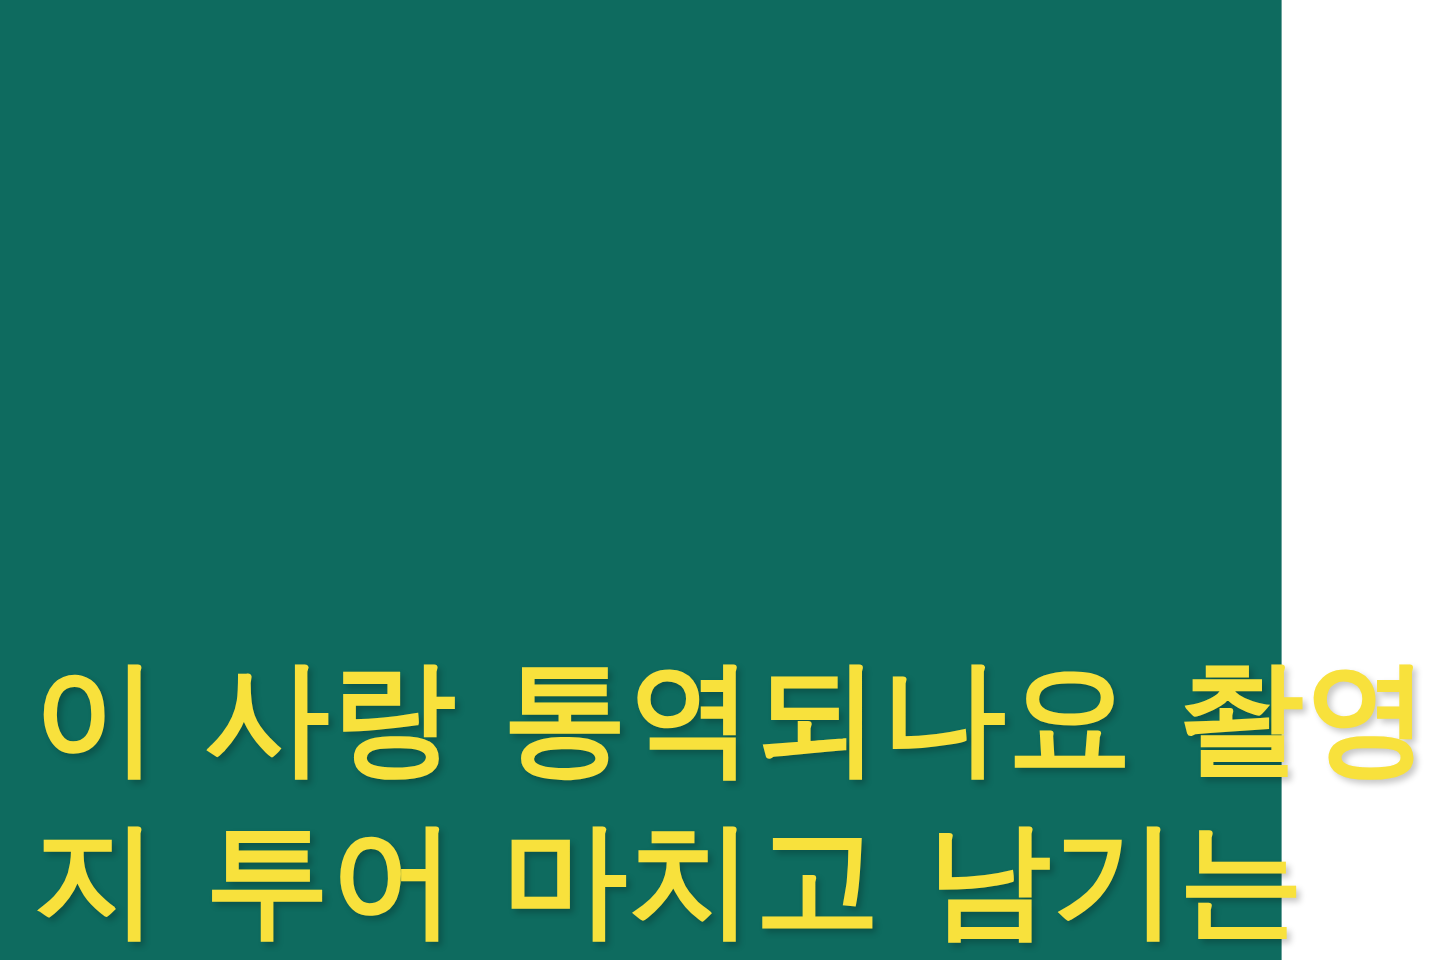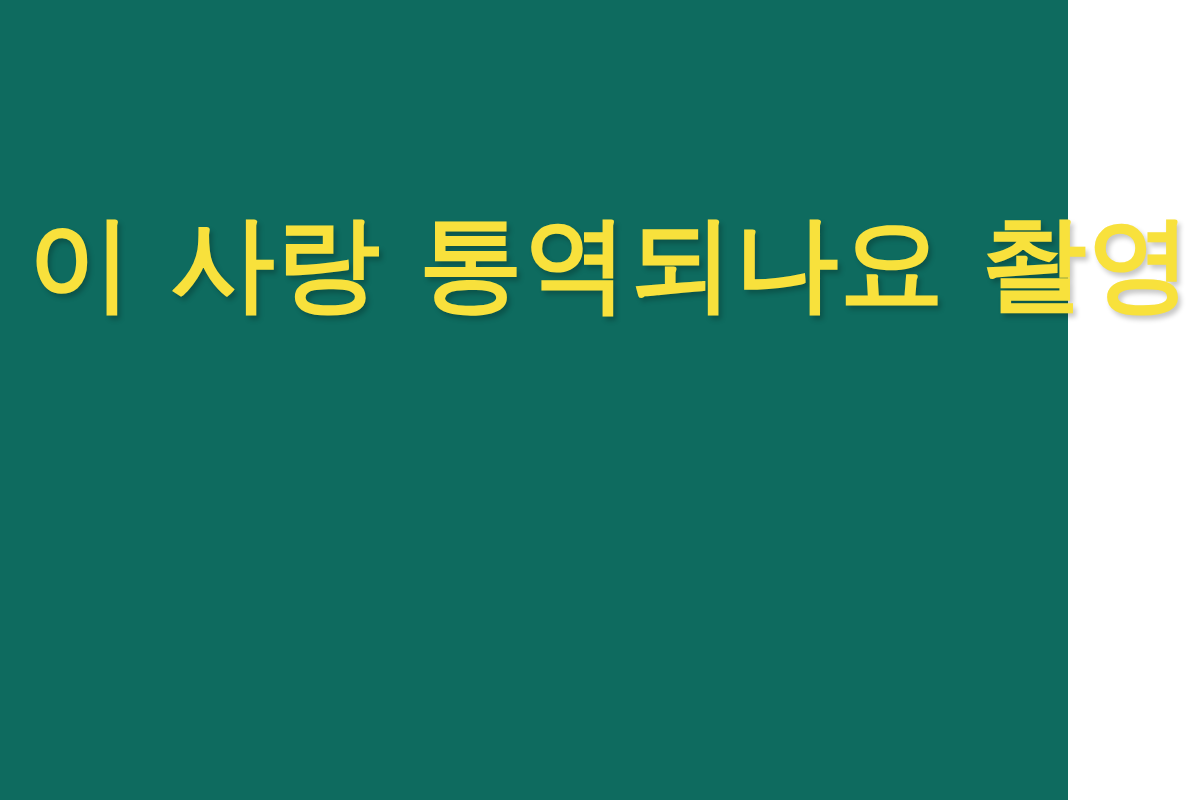--- a/index.html
+++ b/index.html
@@ -15,21 +15,21 @@
   }
 
   #title-card {
     position: relative;
     width: 1068px;
     height: 800px;
     box-sizing: border-box;
     display: flex;
     flex-direction: column;
     align-items: center;
-    justify-content: flex-start;
+    justify-content: flex-end;
     background-color: #0E6B5F; 
   }
 
   #headline {
     margin: 0;
     padding: 0 28px;
     width: 100%;
     box-sizing: border-box;
     margin-top: 196px;
     text-align: center;
@@ -54,15 +54,16 @@
   .headline-line.line-2 { letter-spacing: 0.012em; }
   .headline-line.line-3 { letter-spacing: 0.012em; }
 </style>
 </head>
 <body>
 
 <div id="title-card" style="background-color: rgb(14, 107, 95);">
 
   <h1 id="headline" style="color: rgb(248, 225, 60);">
     <span class="headline-line line-1">이 사랑 통역되나요 촬영</span>
+    <span class="headline-line line-2">지 투어 마치고 남기는</span>
   </h1>
 
 </div>
 
 </body></html>

